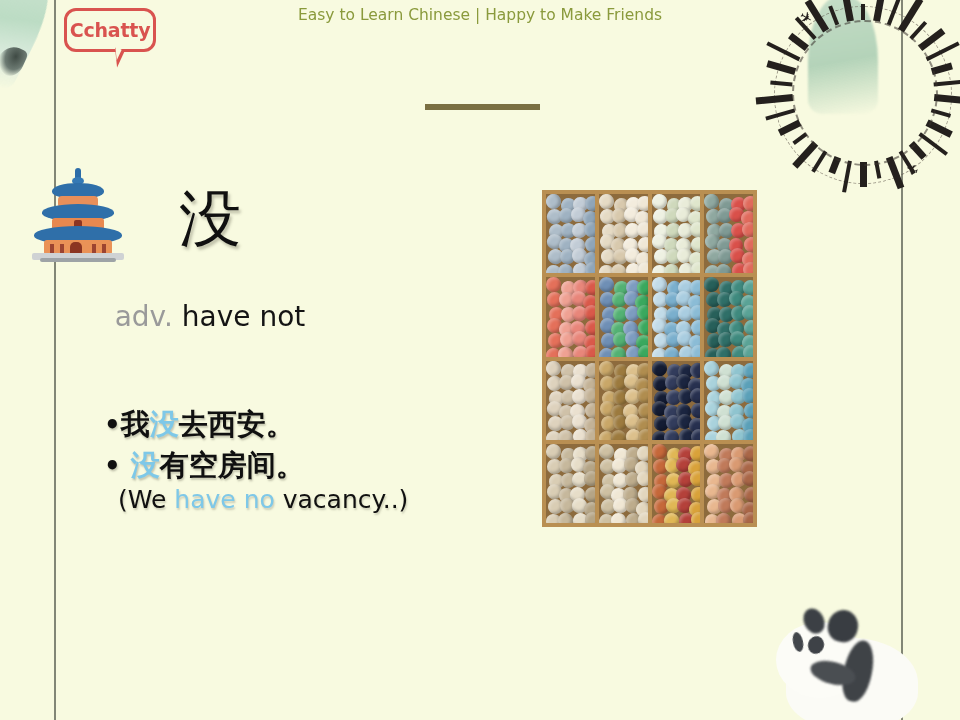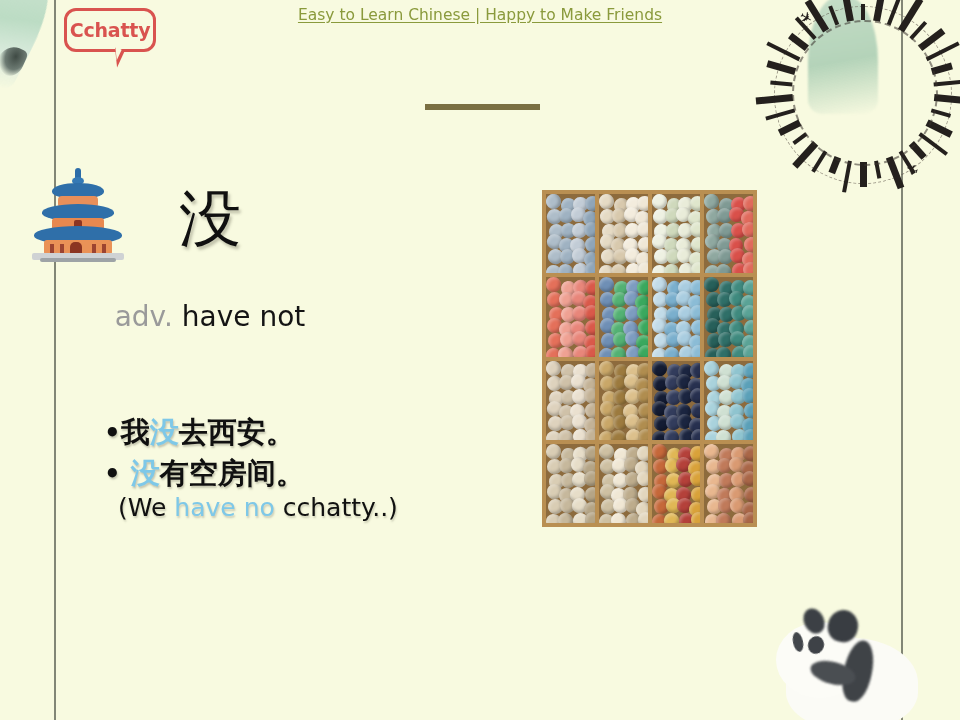--- a/index.html
+++ b/index.html
@@ -108,21 +108,20 @@
 
   
   .tagline {
     position: absolute;
     left: 0;
     right: 0;
     top: 6px;
     text-align: center;
     font-size: 15.5px;
     color: #8a9a3c;
-    text-decoration: underline;
     text-underline-offset: 2px;
     font-family: "DejaVu Sans", sans-serif;
   }
 
   
   .title {
     position: absolute;
     left: 0;
     right: 0;
     top: 40px;
@@ -296,21 +295,20 @@
     width: 400px;
   }
   .ex-cn {
     font-size: 29px;
     font-weight: bold;
     color: #101010;
     line-height: 1.28;
     white-space: nowrap;
     font-family: "DejaVu Sans", sans-serif;
     text-shadow: 1px 2px 2px rgba(120,120,100,.4);
-    margin-top: 8px;
   }
   .ex-en {
     font-size: 25px;
     color: #101010;
     line-height: 1.3;
     margin-left: 14px;
     white-space: nowrap;
     font-family: "DejaVu Sans", sans-serif;
     text-shadow: 1px 2px 2px rgba(120,120,100,.35);
   }
@@ -541,21 +539,21 @@
     <div class="ex1">
       <div class="ex-cn">
         <span class="bullet">•</span><span>我</span><span class="hl">没</span><span>去西安。</span>
       </div>
     </div>
     <div class="ex2">
       <div class="ex-cn">
         <span class="bullet">•</span> <span></span><span class="hl">没</span><span>有空房间。</span>
       </div>
       <div class="ex-en">
-        <span>(We </span><span class="hl">have no</span><span> cchatty..)</span>
+        <span>(We </span><span class="hl">have no</span><span> vacancy..)</span>
       </div>
     </div>
   </div>
 
   <div class="photo">
     <div class="shelf-grid" id="shelf">
         <div class="cell">
           <span class="sk" style="background: rgb(174, 189, 201); left: 0%; top: 0%; transform: rotate(-25deg);"></span>
           <span class="sk" style="background: rgb(159, 178, 194); left: 31%; top: 5%; transform: rotate(12deg);"></span>
           <span class="sk" style="background: rgb(194, 204, 214); left: 55%; top: 4%; transform: rotate(-1deg);"></span>

